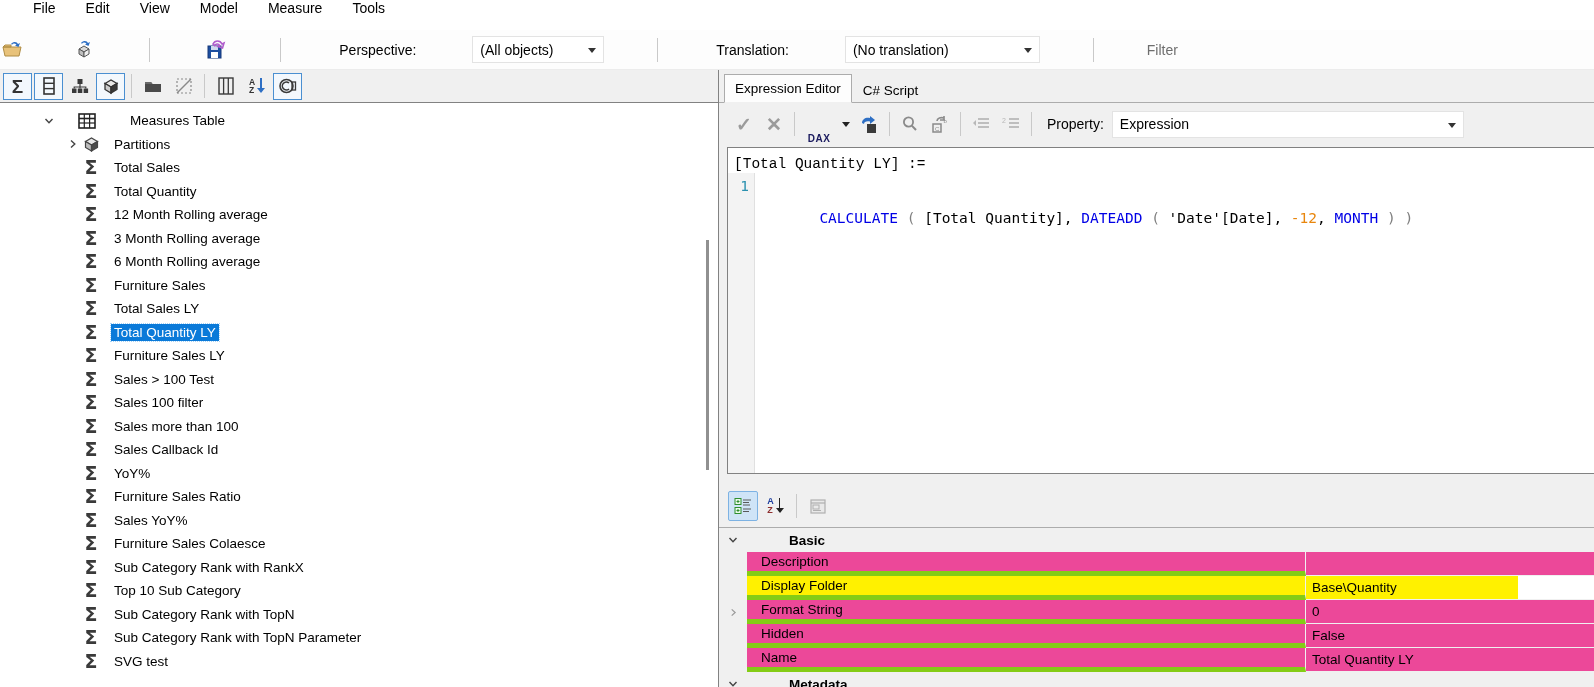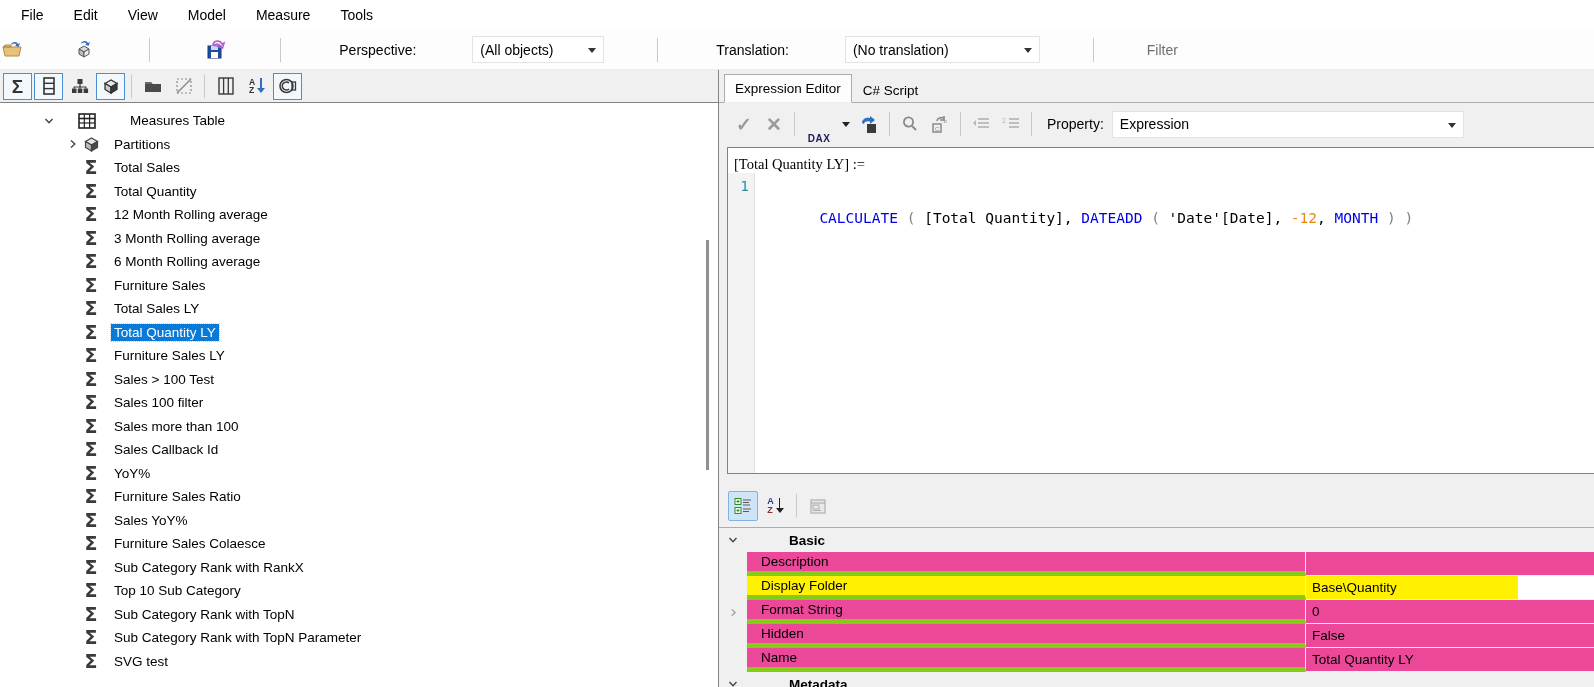--- a/index.html
+++ b/index.html
@@ -4,21 +4,21 @@
 <style>
   * { margin:0; padding:0; box-sizing:border-box; }
   html,body { background:#fff; }
   #app {
     position:relative; width:1594px; height:687px; overflow:hidden;
     font-family:"Liberation Sans", sans-serif; font-size:13px; color:#000; background:#fff;
   }
 
   
   .menubar { position:absolute; left:0; top:0; right:0; height:30px; background:#fff;
-             display:flex; align-items:center; padding-left:6px; }
+             display:flex; padding-left:18px; }
   .menu-item { padding:0 15px; font-size:14px; cursor:default; }
 
   
   .toolbar-main { position:absolute; left:0; top:30px; right:0; height:40px; background:#fdfdfd;
                   display:flex; align-items:center; border-bottom:1px solid #ececec;gap:48px; }
   .tbtn { width:30px; height:30px; display:flex; align-items:center; justify-content:center; margin:0 1px; }
   .vsep { width:1px; height:24px; background:#c9c9c9; margin:0 5px; }
   .tb-label { font-size:14px; margin:0 8px 0 6px; }
   .combo { position:relative; height:27px; background:#fff; border:1px solid #e3e3e3;
            display:flex; align-items:center; padding:0 22px 0 7px; font-size:14px; }
@@ -70,21 +70,21 @@
   .dax-lines { margin-top:2px; width:24px; }
   .dax-lines div { height:2px; background:#e05a5a; margin-top:2px; border-radius:1px; }
   .dax-lines div:nth-child(1){ width:22px; } .dax-lines div:nth-child(2){ width:16px; }
   .mini-arrow { width:0; height:0; border-left:4px solid transparent; border-right:4px solid transparent;
                 border-top:5px solid #222; margin:0 4px; }
   .prop-label { font-size:14px; margin:0 8px 0 10px; }
   .prop-combo { width:352px; }
 
   .expr-header { position:absolute; left:8px; top:77px; right:0; height:34px; background:#fff;
                  border:1px solid #808080; border-right:none; border-bottom:1px solid #d9d9d9;
-                 font-family:Liberation Serif, serif; font-size:14.5px;
+                 font-family:Liberation Mono, monospace; font-size:14.5px;
                  display:flex; align-items:center; padding-left:6px; }
   .code-area { position:absolute; left:8px; top:103px; right:0; height:301px; background:#fff;
                border-left:1px solid #808080; border-bottom:1px solid #828282; }
   .code-gutter { position:absolute; left:0; top:0; bottom:0; width:27px; background:#f3f3f3;
                  border-right:1px solid #e0e0e0; }
   .line-number { display:block; text-align:right; padding:5px 5px 0 0; color:#2b91af;
                  font-family:"DejaVu Sans Mono","Liberation Mono",monospace; font-size:14.5px; }
   .code-line { position:absolute; left:27px; top:0; right:0; padding:5px 0 0 12px; white-space:pre;
                font-family:"DejaVu Sans Mono","Liberation Mono",monospace; font-size:14.5px; }
   .tok-kw { color:#0000e6; } .tok-paren { color:#808080; } .tok-num { color:#e8860d; } .tok-plain { color:#000; }

